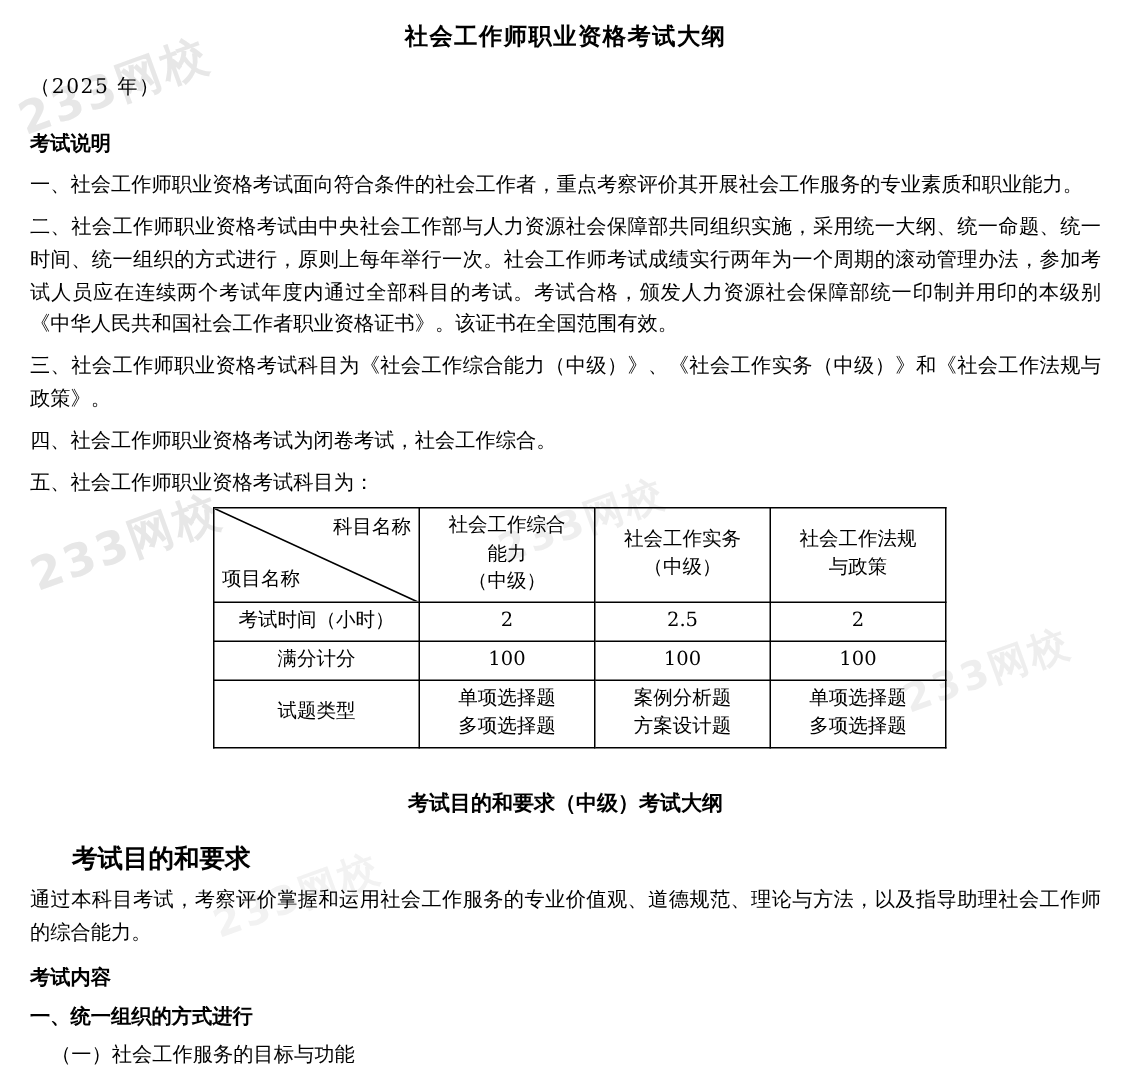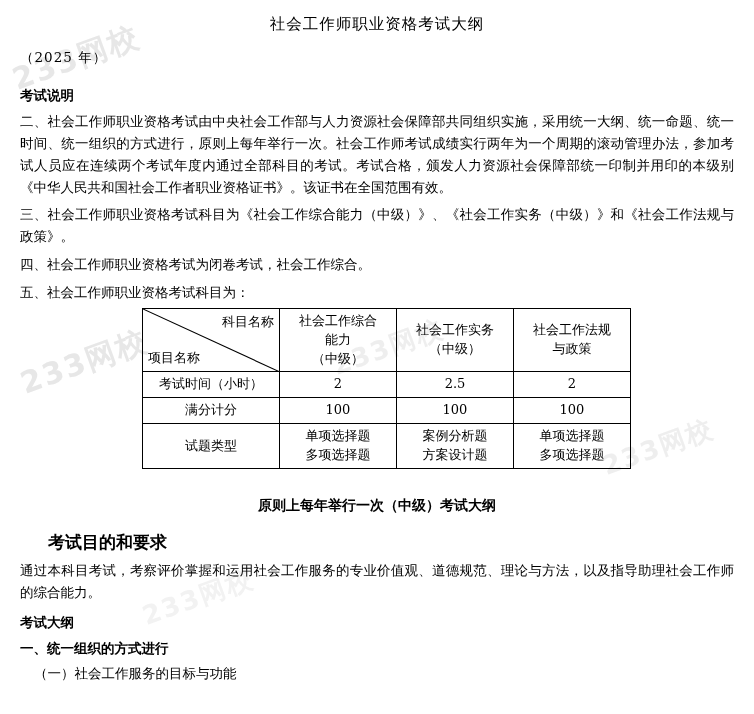--- a/index.html
+++ b/index.html
@@ -44,21 +44,21 @@
   }
   .wm1 { left: 10px;  top: 38px; }
   .wm2 { left: 18px;  top: 342px; }
   .wm3 { left: 330px; top: 330px; font-size: 26px; color: #ececec; }
   .wm4 { left: 600px; top: 430px; font-size: 26px; color: #ececec; }
   .wm5 { left: 140px; top: 580px; font-size: 26px; color: #f0f0f0; }
 
   h1.doc-title {
     text-align: center;
     font-size: 15.5px;
-    font-weight: normal;
+    font-weight: bold;
     margin: 4px 0 0 0;
     letter-spacing: 1px;
   }
   .doc-subtitle {
     text-align: left;
     font-size: 13.5px;
     margin: 14px 0 0 0;
     letter-spacing: 1px;
   }
   .sec-head {
@@ -155,20 +155,21 @@
   <div class="wm wm4">233网校</div>
   <div class="wm wm5">233网校</div>
 
   <div class="content">
 
     <h1 class="doc-title">社会工作师职业资格考试大纲</h1>
     <div class="doc-subtitle">（2025 年）</div>
 
     <div class="sec-head">考试说明</div>
 
+    <p class="para first">一、社会工作师职业资格考试面向符合条件的社会工作者，重点考察评价其开展社会工作服务的专业素质和职业能力。</p>
     <p class="para">二、社会工作师职业资格考试由中央社会工作部与人力资源社会保障部共同组织实施，采用统一大纲、统一命题、统一时间、统一组织的方式进行，原则上每年举行一次。社会工作师考试成绩实行两年为一个周期的滚动管理办法，参加考试人员应在连续两个考试年度内通过全部科目的考试。考试合格，颁发人力资源社会保障部统一印制并用印的本级别《中华人民共和国社会工作者职业资格证书》。该证书在全国范围有效。</p>
     <p class="para">三、社会工作师职业资格考试科目为《社会工作综合能力（中级）》、《社会工作实务（中级）》和《社会工作法规与政策》。</p>
     <p class="para">四、社会工作师职业资格考试为闭卷考试，社会工作综合。</p>
     <p class="para">五、社会工作师职业资格考试科目为：</p>
 
     <div class="tbl-wrap">
       <table class="exam-table">
         <tbody>
           <tr>
             <td class="c0 diag-cell">
@@ -219,23 +220,23 @@
             </td>
             <td class="c3">
               <div>单项选择题</div>
               <div>多项选择题</div>
             </td>
           </tr>
         </tbody>
       </table>
     </div>
 
-    <div class="sub-doc-title">原则上每年举行一次（中级）考试大纲</div>
+    <div class="sub-doc-title">考试目的和要求（中级）考试大纲</div>
 
     <div class="indent-head">考试目的和要求</div>
     <p class="para">通过本科目考试，考察评价掌握和运用社会工作服务的专业价值观、道德规范、理论与方法，以及指导助理社会工作师的综合能力。</p>
 
-    <div class="sec-head" style="margin-top:10px">考试大纲</div>
+    <div class="sec-head" style="margin-top:10px">考试内容</div>
     <div class="list-l1">一、统一组织的方式进行</div>
     <div class="list-l2">（一）社会工作服务的目标与功能</div>
 
   </div>
 </div>
 
 </body></html>

